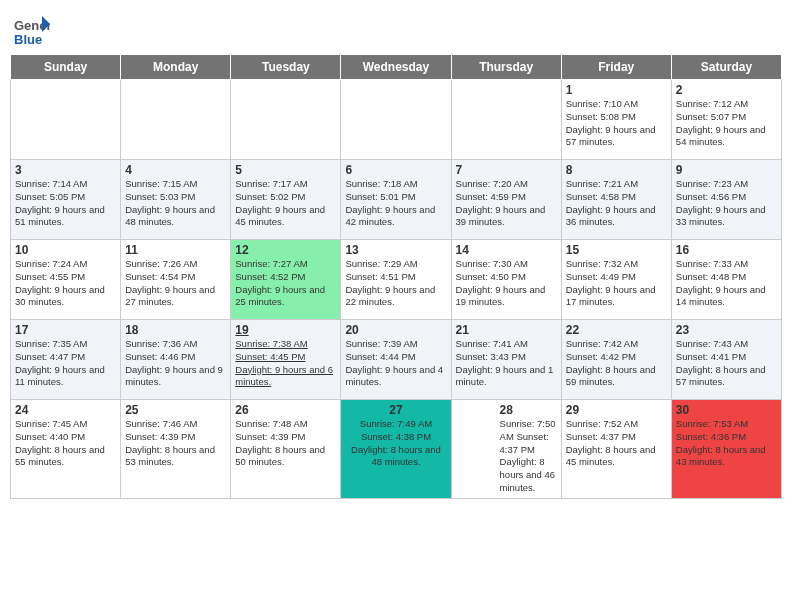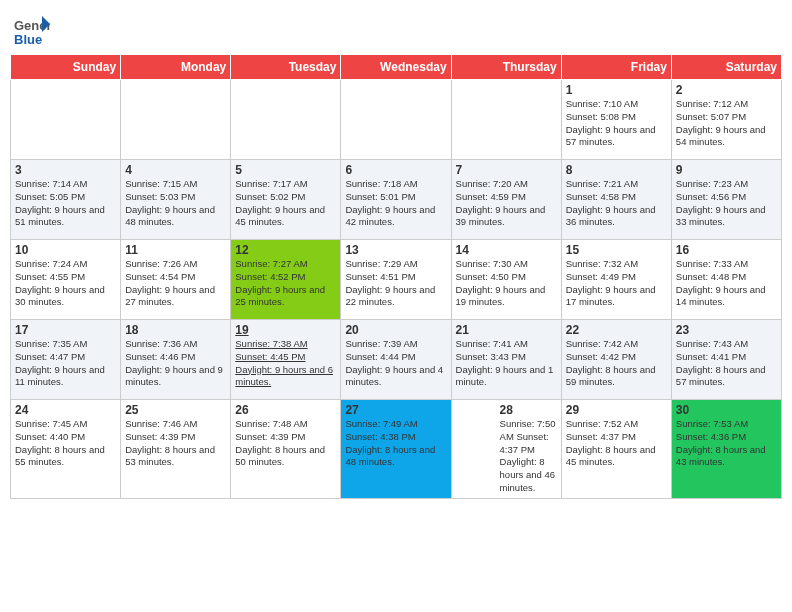--- a/index.html
+++ b/index.html
@@ -42,26 +42,26 @@
     .subtitle {
       font-size: 14px;
       color: #555;
     }
     table {
       width: 100%;
       border-collapse: collapse;
       table-layout: fixed;
     }
     thead tr th {
-      background: #ef4444;
+      background: #737373;
       color: #fff;
       font-size: 12px;
       font-weight: bold;
       padding: 5px 4px;
-      text-align: right;
+      text-align: center;
       border: 1px solid #fff;
     }
     tbody tr td {
       border: 1px solid #ccc;
       vertical-align: top;
       padding: 3px 4px;
       font-size: 10px;
       color: #333;
       background: #fff;
       height: 80px;
@@ -194,21 +194,21 @@
 Daylight: 9 hours
 and 30 minutes.</div>
         </td>
         <td style="background: rgb(255, 255, 255);">
           <span class="day-num">11</span>
           <div class="cell-info">Sunrise: 7:26 AM
 Sunset: 4:54 PM
 Daylight: 9 hours
 and 27 minutes.</div>
         </td>
-        <td style="background: #84cc16;">
+        <td style="background: #86efac;">
           <span class="day-num">12</span>
           <div class="cell-info">Sunrise: 7:27 AM
 Sunset: 4:52 PM
 Daylight: 9 hours
 and 25 minutes.</div>
         </td>
         <td style="background: rgb(255, 255, 255);">
           <span class="day-num">13</span>
           <div class="cell-info">Sunrise: 7:29 AM
 Sunset: 4:51 PM
@@ -303,42 +303,42 @@
 Daylight: 8 hours
 and 53 minutes.</div>
         </td>
         <td style="background: rgb(255, 255, 255);">
           <span class="day-num">26</span>
           <div class="cell-info">Sunrise: 7:48 AM
 Sunset: 4:39 PM
 Daylight: 8 hours
 and 50 minutes.</div>
         </td>
-        <td style="background: #0ea5e9;">
+        <td style="background: #14b8a6; text-align: center;">
           <span class="day-num">27</span>
           <div class="cell-info">Sunrise: 7:49 AM
 Sunset: 4:38 PM
 Daylight: 8 hours
 and 48 minutes.</div>
         </td>
         <td style="background: rgb(255, 255, 255); padding-left: 48px;">
           <span class="day-num">28</span>
           <div class="cell-info">Sunrise: 7:50 AM
 Sunset: 4:37 PM
 Daylight: 8 hours
 and 46 minutes.</div>
         </td>
         <td style="background: rgb(255, 255, 255);">
           <span class="day-num">29</span>
           <div class="cell-info">Sunrise: 7:52 AM
 Sunset: 4:37 PM
 Daylight: 8 hours
 and 45 minutes.</div>
         </td>
-        <td style="background: #22c55e;">
+        <td style="background: #ef4444;">
           <span class="day-num">30</span>
           <div class="cell-info">Sunrise: 7:53 AM
 Sunset: 4:36 PM
 Daylight: 8 hours
 and 43 minutes.</div>
         </td>
       </tr>
     </tbody>
 </table>
 

